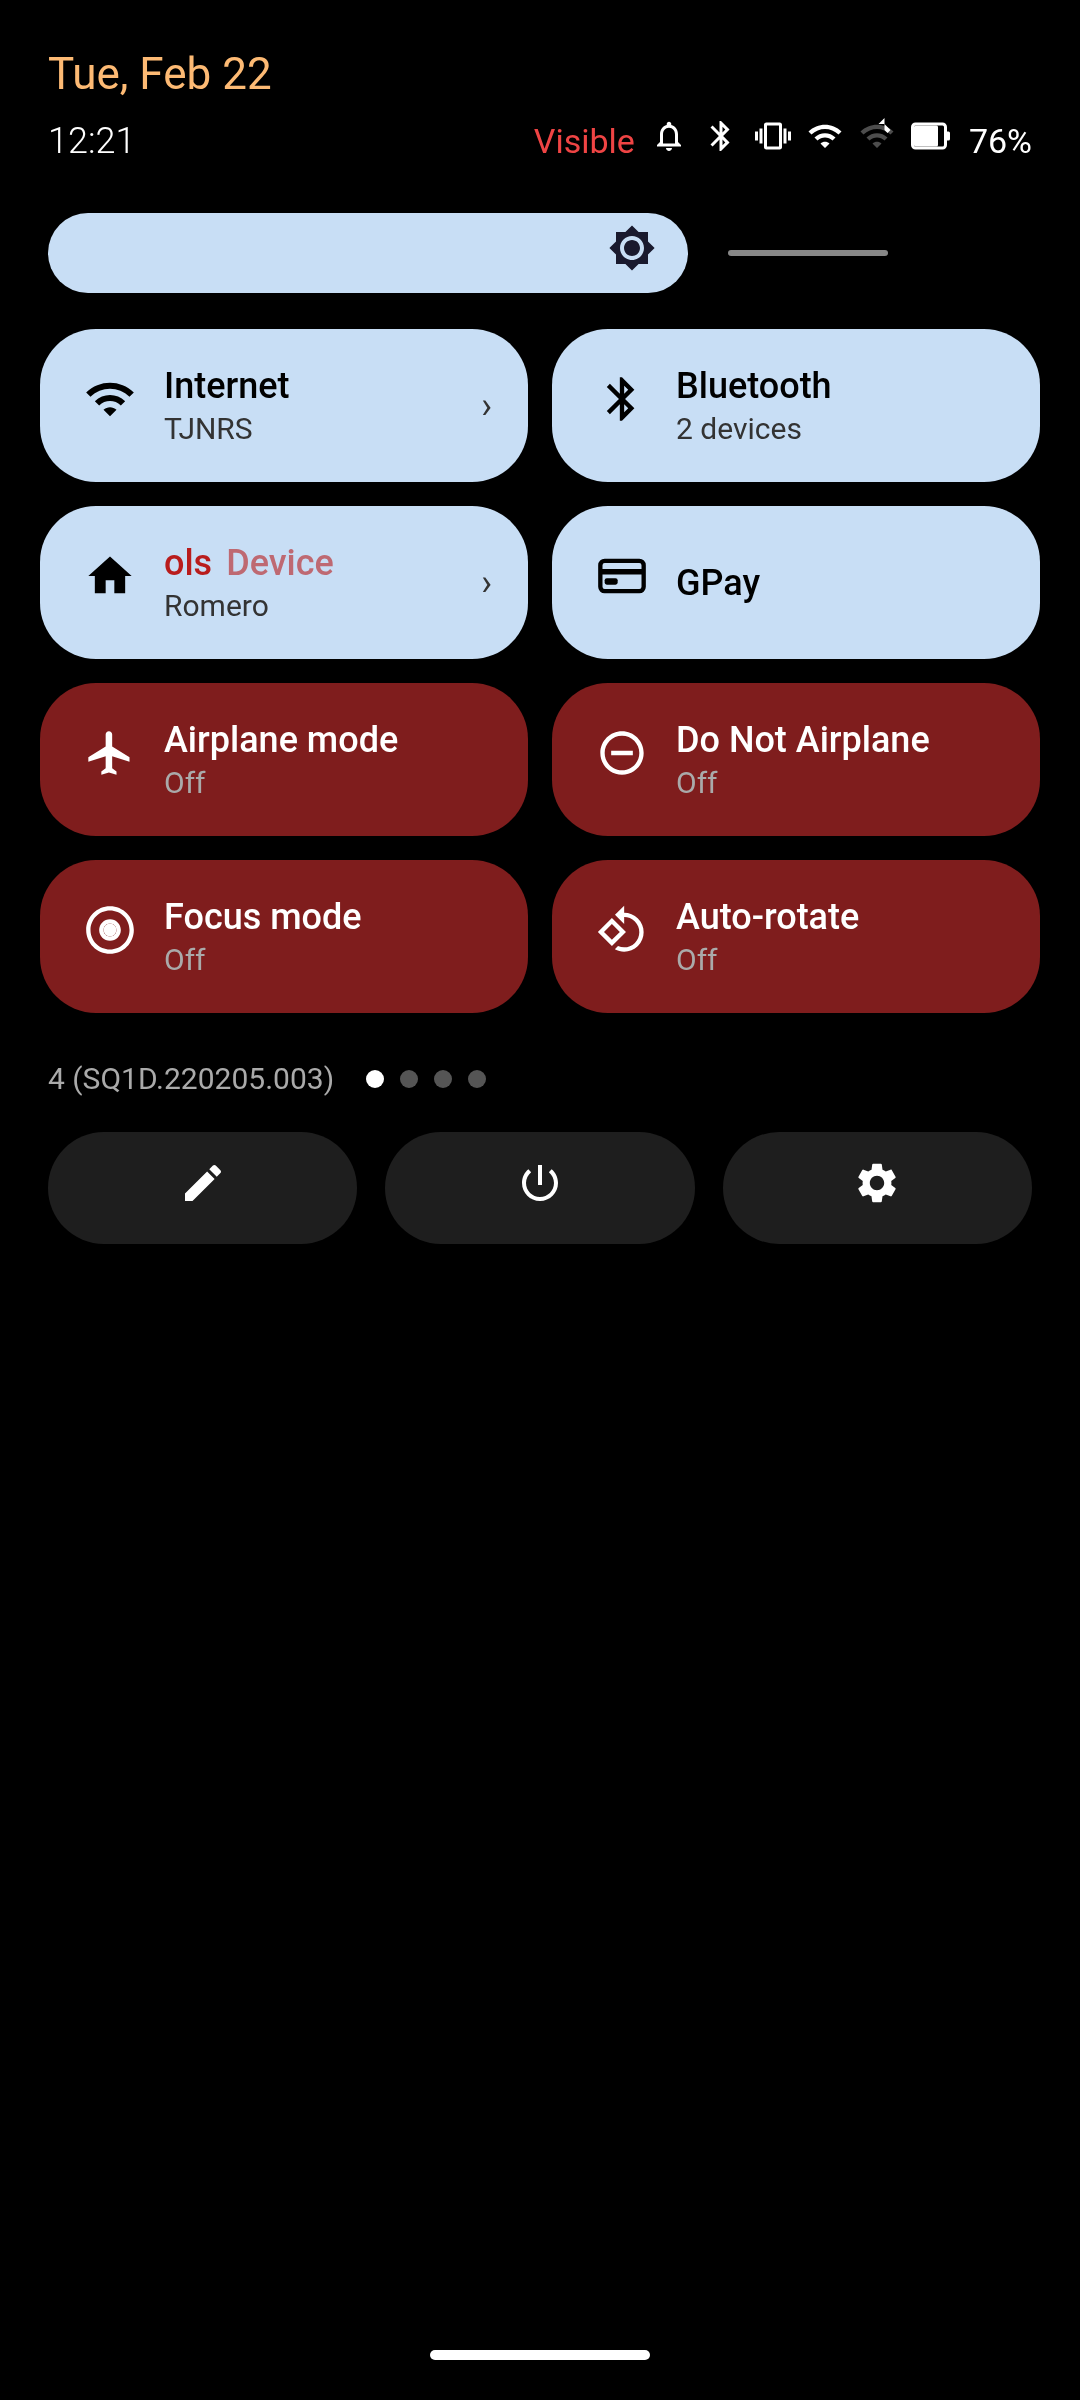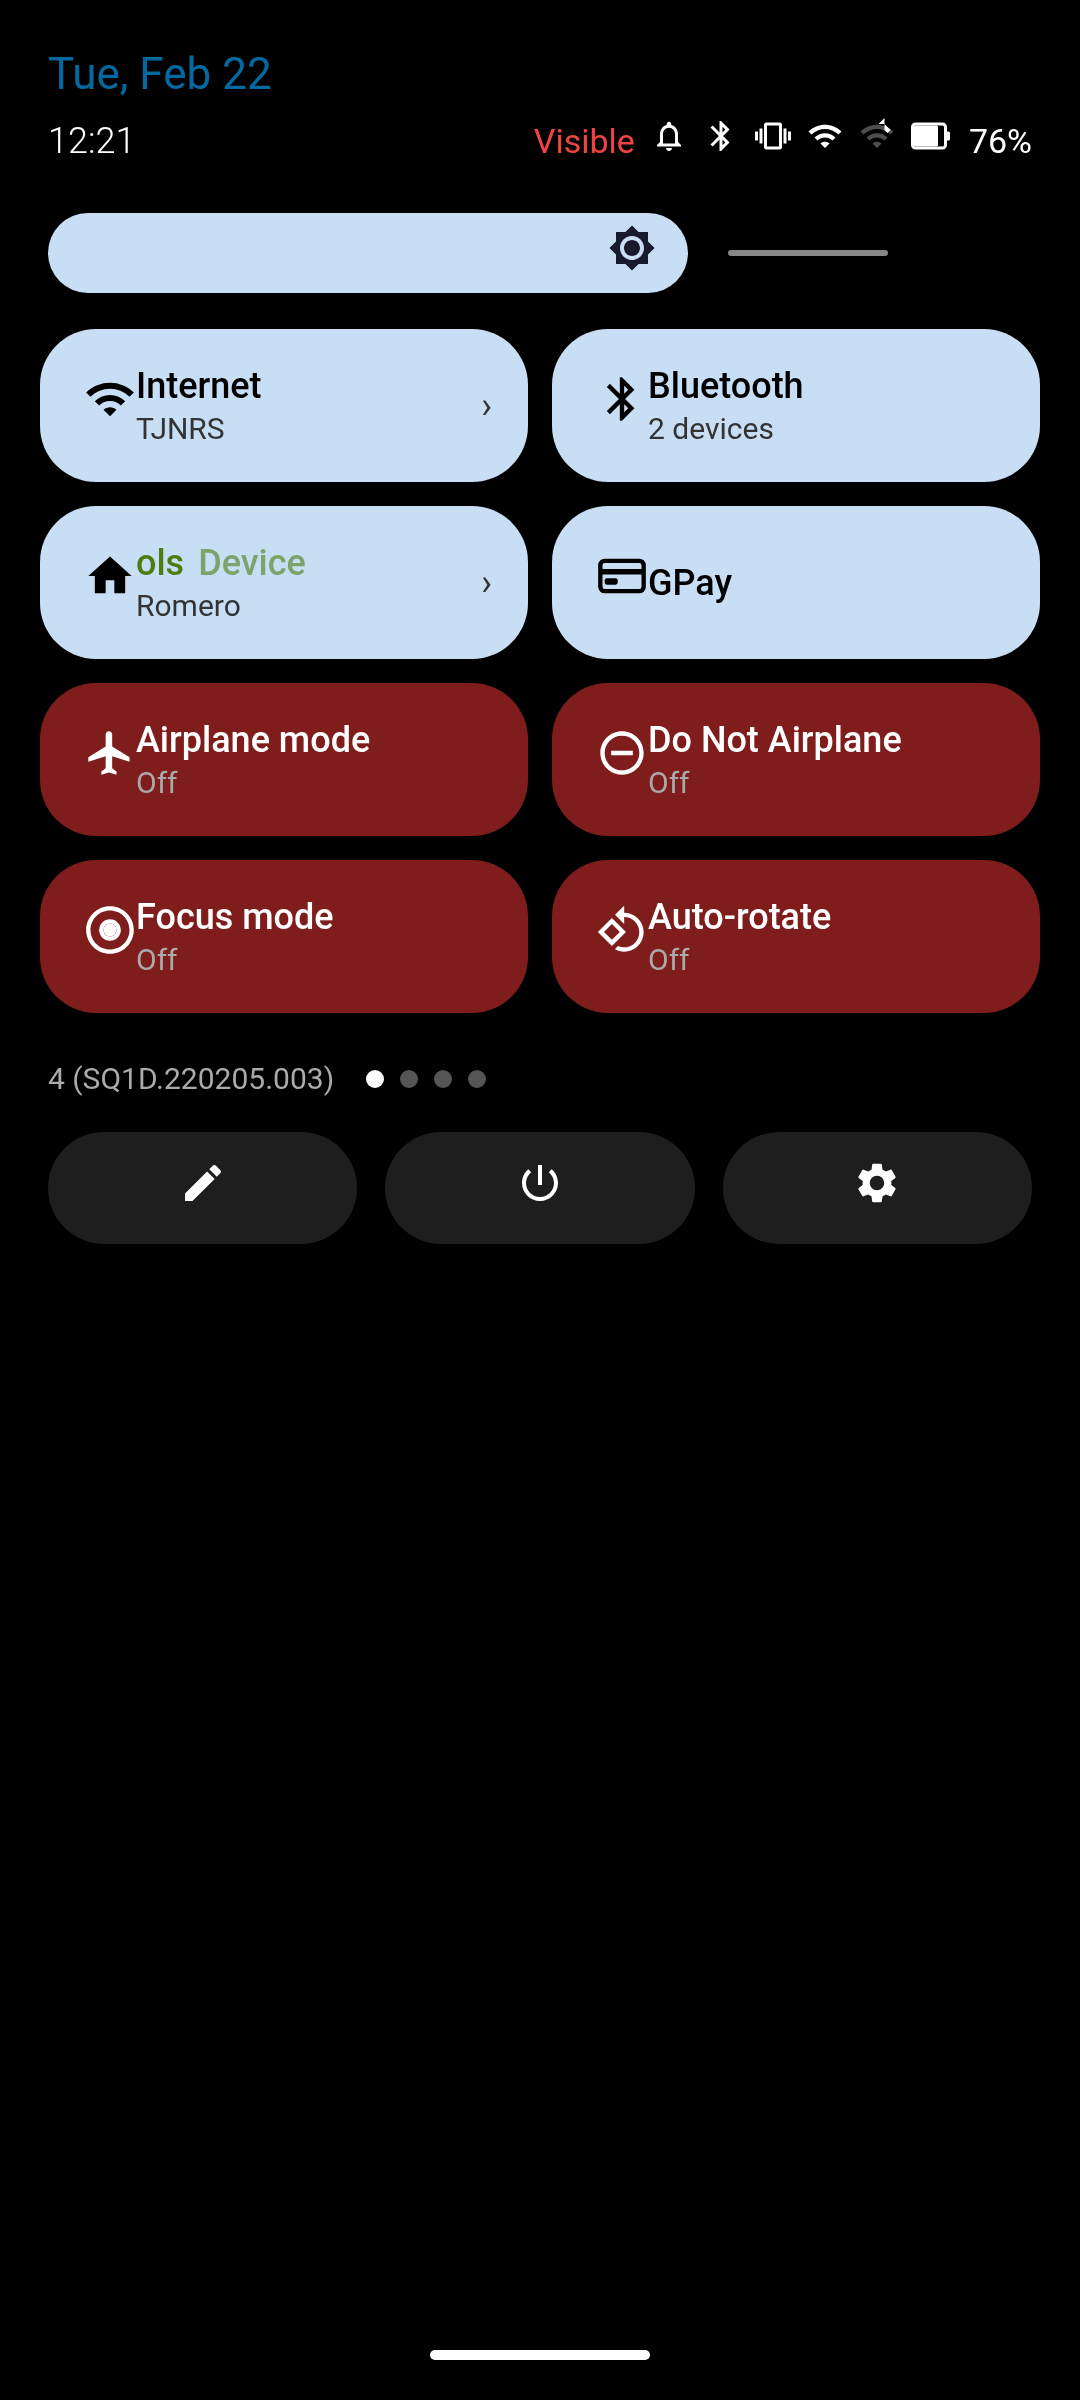--- a/index.html
+++ b/index.html
@@ -17,21 +17,21 @@
     .status-bar {
       padding: 48px 48px 20px 48px;
       display: flex;
       flex-direction: column;
       gap: 18px;
     }
 
     .date-row {
       font-size: 44px;
       font-weight: 400;
-      color: #0369a1;
+      color: #fdba74;
     }
 
     .time-status-row {
       display: flex;
       align-items: center;
       justify-content: space-between;
     }
 
     .time {
       font-size: 36px;
@@ -101,20 +101,21 @@
       display: grid;
       grid-template-columns: 1fr 1fr;
       gap: 24px;
     }
 
     .qs-tile {
       border-radius: 56px;
       padding: 36px 44px;
       display: flex;
       align-items: center;
+      gap: 28px;
       position: relative;
       min-height: 148px;
     }
 
     .qs-tile.active {
       background: #c8def5;
       color: #000;
     }
 
     .qs-tile.inactive {
@@ -174,21 +175,21 @@
     }
 
     .qs-tile.active .qs-tile-chevron {
       color: #333;
     }
 
     
     .qs-tile-label-partial {
       font-size: 36px;
       font-weight: 500;
-      color: #4d7c0f;
+      color: #b91c1c;
       overflow: hidden;
       white-space: nowrap;
     }
 
     
     .bottom-info {
       margin: 48px 48px 36px 48px;
       display: flex;
       align-items: center;
       gap: 32px;

